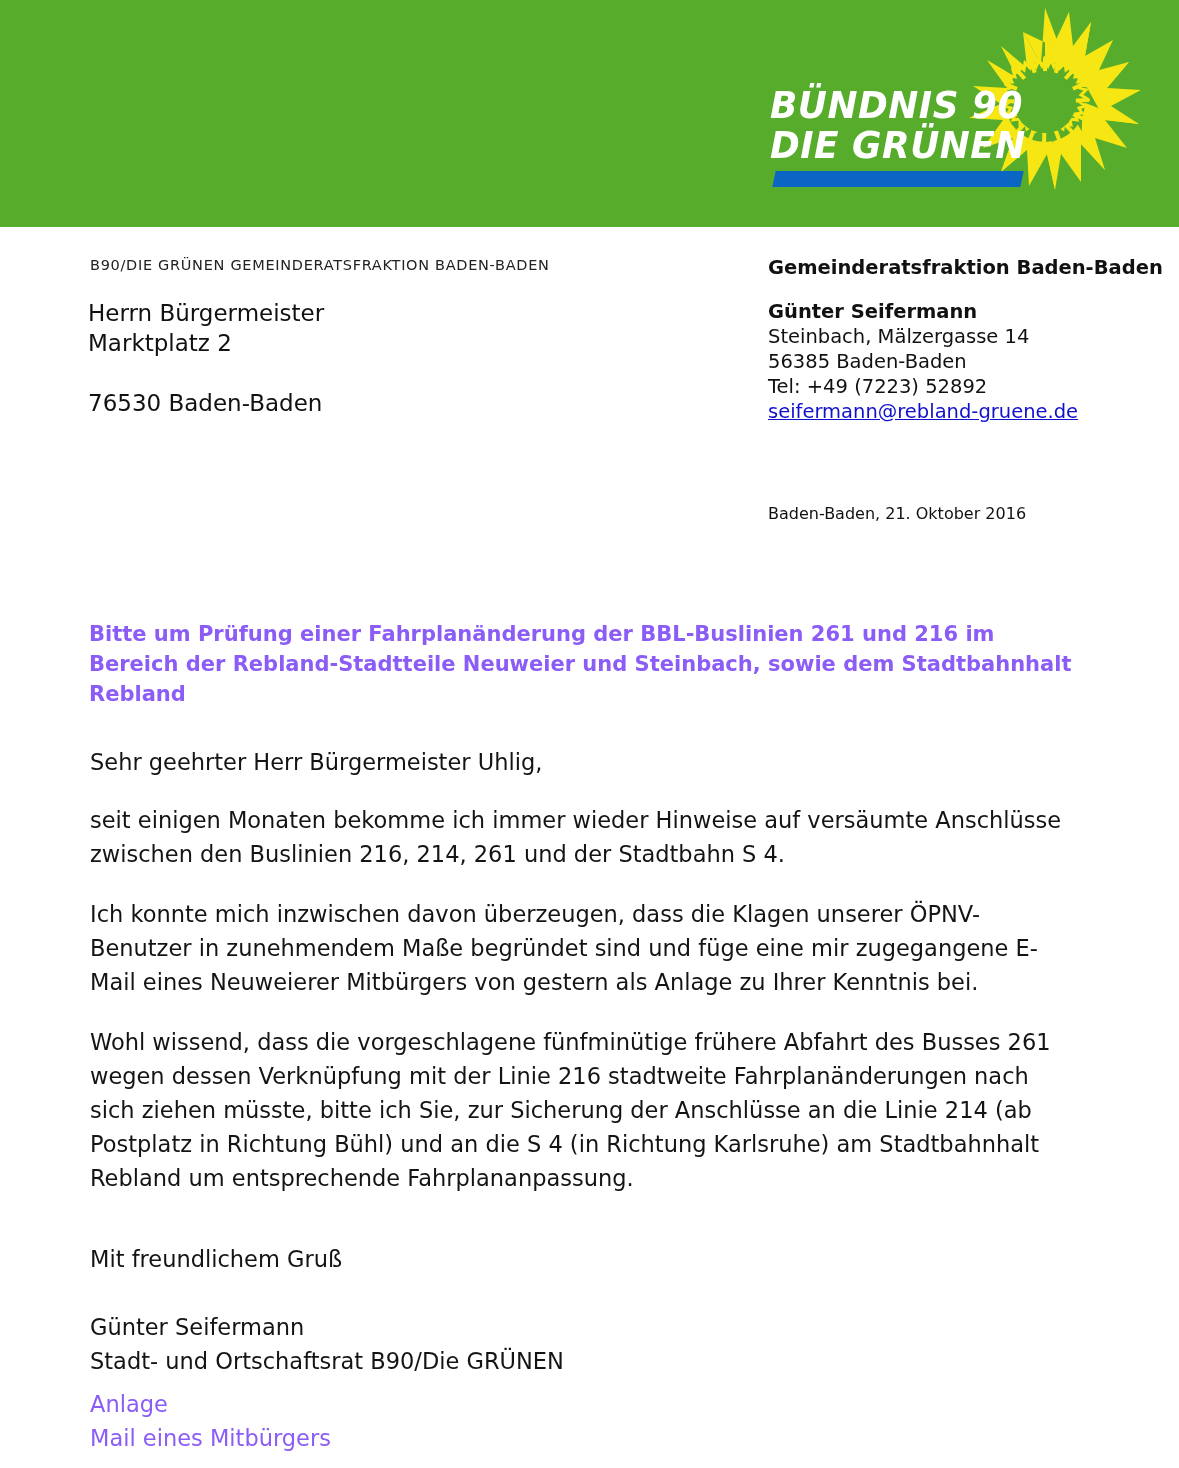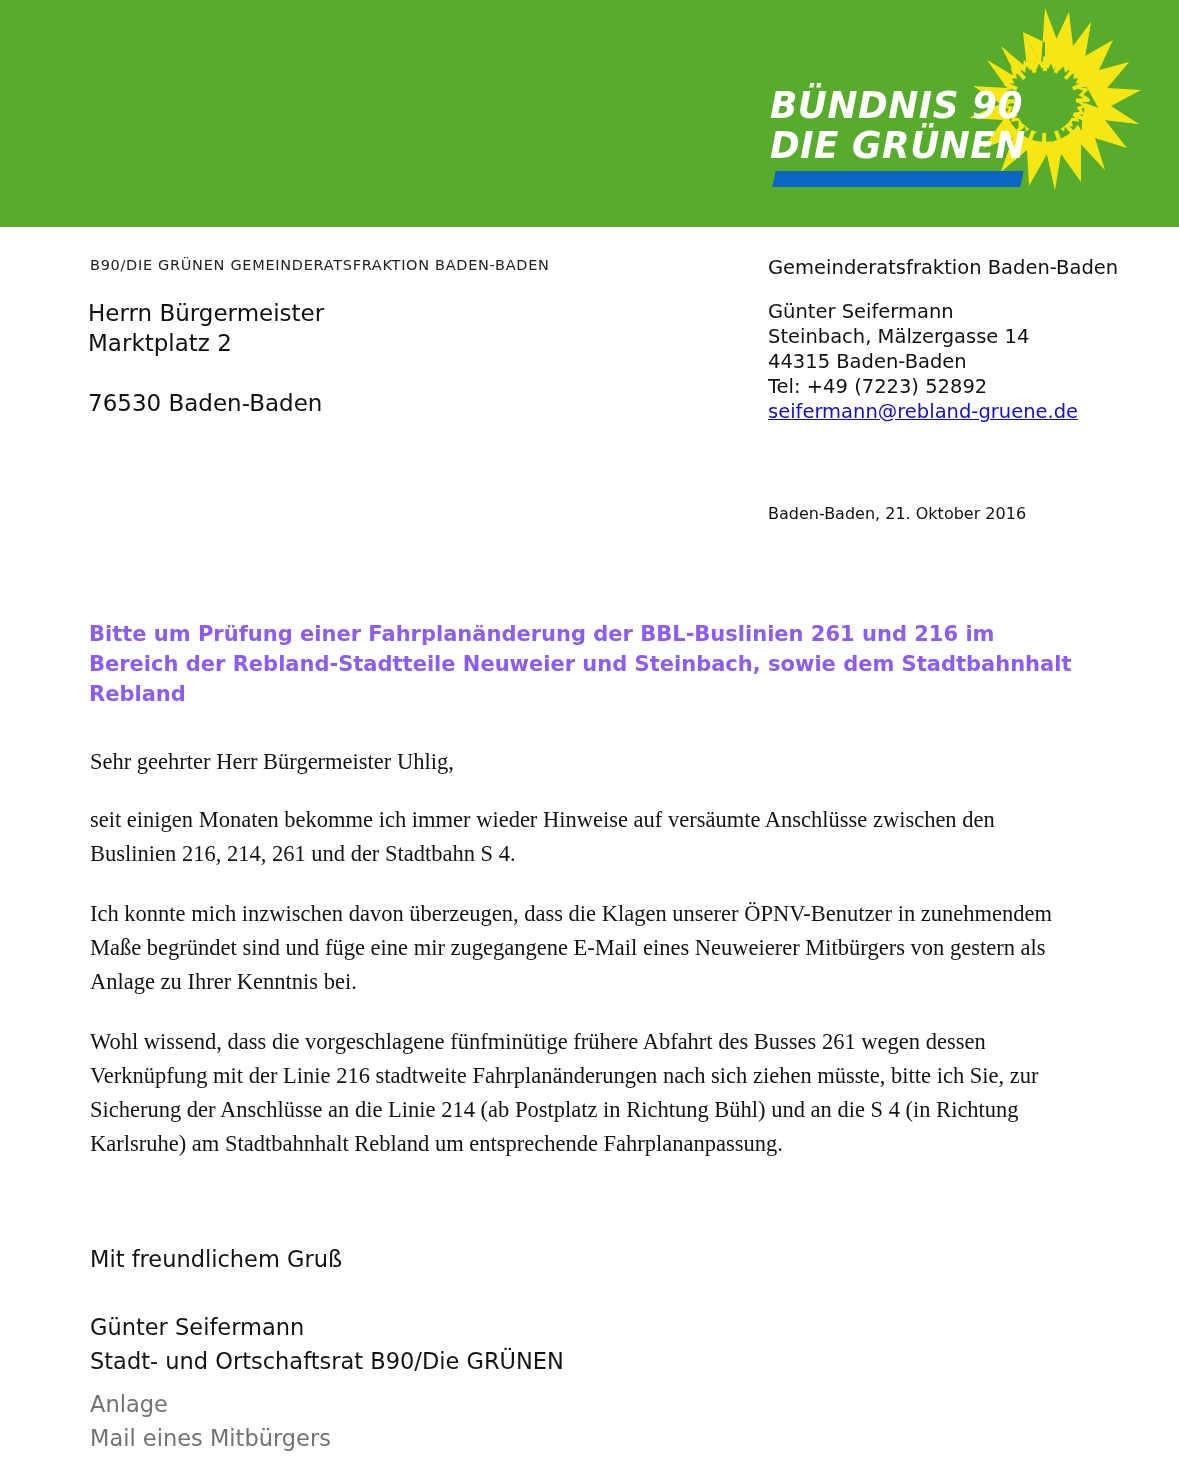--- a/index.html
+++ b/index.html
@@ -106,21 +106,21 @@
 
   .contact {
     position: absolute;
     left: 768px;
     top: 28px;
     font-size: 19.5px;
     line-height: 25px;
     color: #111;
     white-space: nowrap;
   }
-  .contact .bold { font-weight: normal; }
+  .contact .bold { font-weight: bold; }
   .contact .spacer { height: 19px; }
   .contact .mail {
     color: #1111CC;
     text-decoration: underline;
   }
 
   .datum {
     position: absolute;
     left: 768px;
     top: 277px;
@@ -141,21 +141,20 @@
   }
 
   .letter-body {
     position: absolute;
     left: 90px;
     top: 518px;
     width: 978px;
     font-size: 22.5px;
     line-height: 34px;
     color: #141414;
-    font-family: Liberation Serif, serif;
   }
   .letter-body p {
     margin: 0 0 26px 0;
   }
   .letter-body p.tight { margin-bottom: 24px; }
 
   .signature {
     position: absolute;
     left: 90px;
     top: 1015px;
@@ -164,21 +163,21 @@
     color: #141414;
   }
   .signature .blank { height: 34px; }
 
   .enclosure {
     position: absolute;
     left: 90px;
     top: 1160px;
     font-size: 22.5px;
     line-height: 34px;
-    color: #737373;
+    color: #8b5cf6;
   }
 </style>
 </head>
 <body>
 
 <div class="header-band">
 
   <div class="logo-block">
 
     <div class="logo-sunflower">
@@ -243,21 +242,21 @@
     <div>Marktplatz 2</div>
     <div class="gap"></div>
     <div>76530 Baden-Baden</div>
   </div>
 
   <div class="contact">
     <div class="bold">Gemeinderatsfraktion Baden-Baden</div>
     <div class="spacer"></div>
     <div class="bold">Günter Seifermann</div>
     <div>Steinbach, Mälzergasse 14</div>
-    <div>44315 Baden-Baden</div>
+    <div>56385 Baden-Baden</div>
     <div>Tel: +49 (7223) 52892</div>
     <div class="mail">seifermann@rebland-gruene.de</div>
   </div>
 
   <div class="datum">Baden-Baden, 21. Oktober 2016</div>
 
   <div class="subject">Bitte um Prüfung einer Fahrplanänderung der BBL-Buslinien 261 und 216 im Bereich der Rebland-Stadtteile Neuweier und Steinbach, sowie dem Stadtbahnhalt Rebland</div>
 
   <div class="letter-body">
     <p class="tight">Sehr geehrter Herr Bürgermeister Uhlig,</p>

